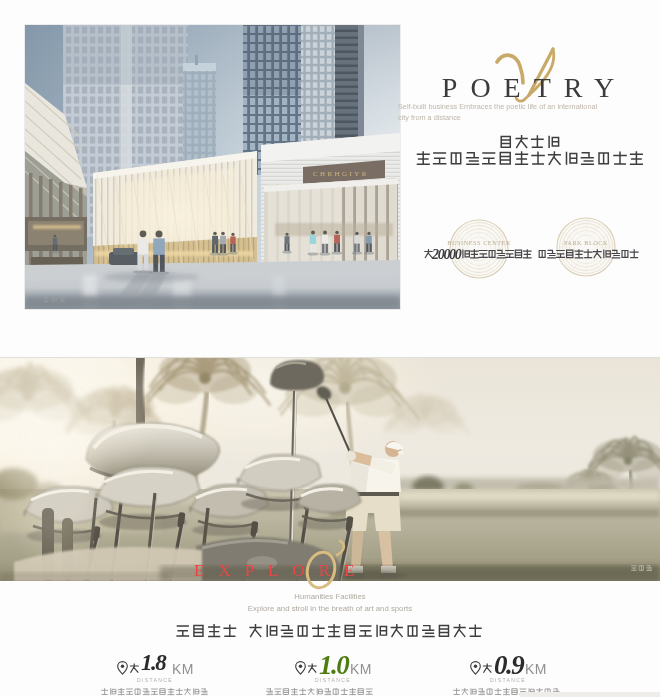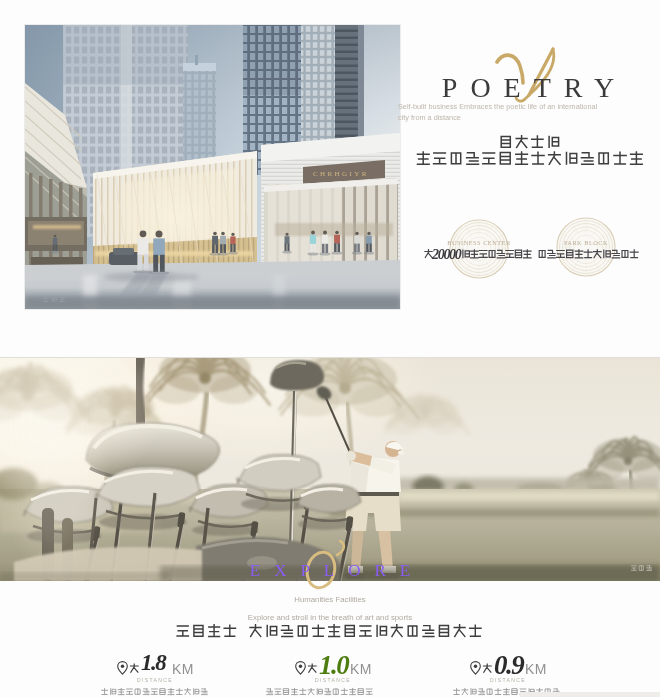--- a/index.html
+++ b/index.html
@@ -677,27 +677,27 @@
 </svg>
 </div>
 
 <svg class="abs" style="left:300px;top:539px;" width="48" height="52" viewBox="0 0 48 52">
 <g fill="none" stroke="#d8bc80" stroke-linecap="round">
 <path d="M40,2 C 46,5 45,12 37,16" stroke-width="2.6"></path>
 <ellipse cx="21" cy="31" rx="13.5" ry="18" transform="rotate(14 21 31)" stroke-width="3"></ellipse>
 </g>
   </svg>
 
-<div class="abs" style="left:180px;top:561px;width:300px;text-align:center;font-family:'Liberation Serif',serif;font-size:17px;color:#8b5cf6;letter-spacing:14px;text-indent:14px;">EXPLORE</div>
+<div class="abs" style="left:180px;top:561px;width:300px;font-family:'Liberation Serif',serif;font-size:17px;color:#ef4444;letter-spacing:14px;text-indent:14px;">EXPLORE</div>
 
 <svg class="abs" style="left:630px;top:564px;" width="24" height="8">
     <path d="M1.6,1.8L6.4,1.8M2.0,4.0L6.0,4.0M1.5,6.3L6.5,6.3M4.0,4.0L4.0,6.3M9.6,1.8L13.4,1.8L13.4,6.3L9.6,6.3ZM11.5,1.8L11.5,6.3M17.0,1.7L19.7,1.7M19.7,1.7L19.7,3.8M16.6,3.8L21.4,3.8M17.8,5.1L21.3,5.1M16.7,6.5L21.5,6.5" fill="none" stroke="#c6c3b8" stroke-width="0.7" stroke-linecap="square"></path>
   </svg>
 
-<div class="abs" style="left:180px;top:591px;width:300px;text-align:center;font-size:7.8px;color:#b0aaa0;line-height:18px;">Humanities Facilities<br>Explore and stroll in the breath of art and sports</div>
+<div class="abs" style="left:180px;top:591px;width:300px;text-align:center;font-size:7.8px;color:#b0aaa0;line-height:12px;">Humanities Facilities<br>Explore and stroll in the breath of art and sports</div>
 
 <svg class="abs" style="left:176px;top:624px;" width="312" height="15">
     <path d="M1.4,1.9L12.2,1.9M2.2,6.8L11.3,6.8M1.1,11.9L12.4,11.9M6.8,6.8L6.8,11.9M17.9,1.4L27.0,1.4L27.0,12.2L17.9,12.2ZM17.9,5.0L27.0,5.0M17.9,8.5L27.0,8.5M32.8,3.0L43.5,3.0M38.1,0.8L38.1,12.4M33.8,7.6L42.5,7.6M32.8,12.4L43.5,12.4M48.2,4.3L59.5,4.3M53.8,1.1L53.8,12.2M49.0,12.2L58.7,12.2M74.1,3.5L85.0,3.5M79.5,0.8L79.5,4.0M79.8,4.0L74.7,12.4M79.5,6.2L84.7,12.4M91.2,1.4L91.2,12.2M94.4,2.4L100.7,2.4L100.7,11.1L94.4,11.1ZM94.4,6.8L100.7,6.8M106.4,1.6L112.6,1.6M112.6,1.6L112.6,6.2M105.5,6.2L116.3,6.2M108.2,9.2L116.1,9.2M105.8,12.4L116.6,12.4M122.3,1.9L131.0,1.9L131.0,11.9L122.3,11.9ZM126.6,1.9L126.6,11.9M136.7,4.3L148.0,4.3M142.3,1.1L142.3,12.2M137.5,12.2L147.2,12.2M152.7,3.0L163.5,3.0M158.1,0.8L158.1,12.4M153.7,7.6L162.4,7.6M152.7,12.4L163.5,12.4M169.2,1.4L178.3,1.4L178.3,12.2L169.2,12.2ZM169.2,5.0L178.3,5.0M169.2,8.5L178.3,8.5M184.0,1.9L194.8,1.9M184.9,6.8L194.0,6.8M183.8,11.9L195.1,11.9M189.4,6.8L189.4,11.9M201.1,1.4L201.1,12.2M204.3,2.4L210.5,2.4L210.5,11.1L204.3,11.1ZM204.3,6.8L210.5,6.8M215.4,3.5L226.2,3.5M220.8,0.8L220.8,4.0M221.1,4.0L216.0,12.4M220.8,6.2L226.0,12.4M232.2,1.9L240.9,1.9L240.9,11.9L232.2,11.9ZM236.6,1.9L236.6,11.9M247.7,1.6L253.9,1.6M253.9,1.6L253.9,6.2M246.8,6.2L257.6,6.2M249.6,9.2L257.4,9.2M247.1,12.4L257.9,12.4M263.4,1.4L272.5,1.4L272.5,12.2L263.4,12.2ZM263.4,5.0L272.5,5.0M263.4,8.5L272.5,8.5M278.2,3.5L289.0,3.5M283.6,0.8L283.6,4.0M283.9,4.0L278.8,12.4M283.6,6.2L288.8,12.4M293.7,4.3L305.0,4.3M299.3,1.1L299.3,12.2M294.5,12.2L304.2,12.2" fill="none" stroke="#3e3e3e" stroke-width="1.45" stroke-linecap="square"></path>
   </svg>
 
 <svg class="abs" style="left:117px;top:661px;" width="11" height="14" viewBox="0 0 11 14">
     <path d="M5.5,0.6 C2.8,0.6 0.7,2.7 0.7,5.3 C0.7,8.4 5.5,13.2 5.5,13.2 C5.5,13.2 10.3,8.4 10.3,5.3 C10.3,2.7 8.2,0.6 5.5,0.6 Z" fill="none" stroke="#3c3c3c" stroke-width="1.1"></path>
     <circle cx="5.5" cy="5.2" r="1.7" fill="#3c3c3c"></circle>
   </svg>
 

